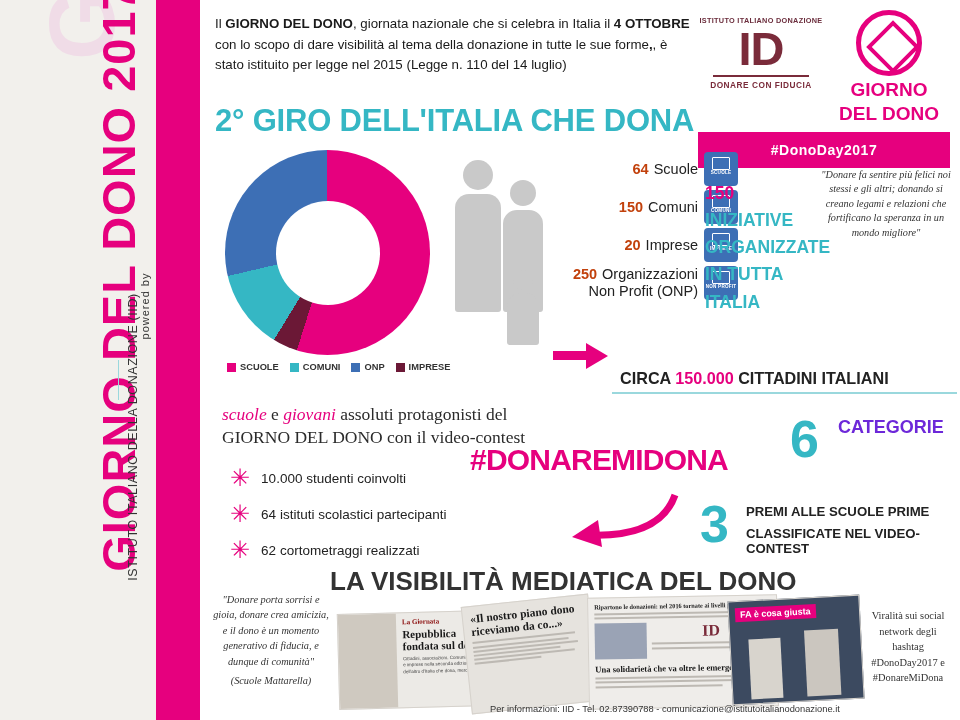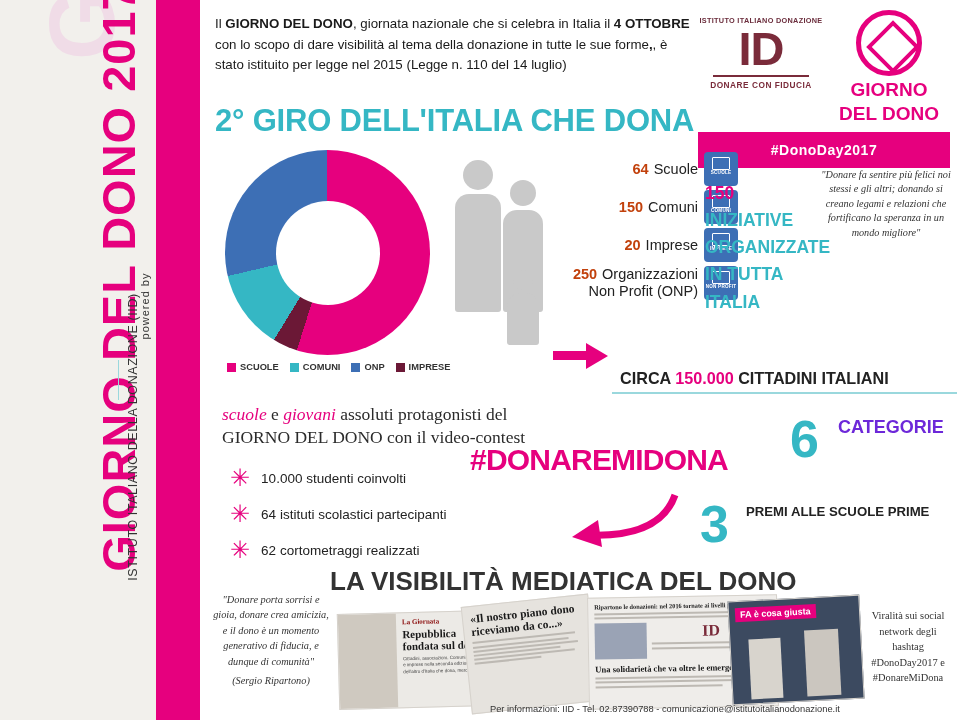--- a/index.html
+++ b/index.html
@@ -393,27 +393,28 @@
   <polygon points="38,30 12,47 42,57" fill="#e6007e"></polygon>
 </svg>
 
 <div id="six-block">
   <div class="num">6</div>
   <div class="t1">CATEGORIE</div>
 </div>
 <div id="three-block">
   <div class="num">3</div>
   <div class="t1">PREMI ALLE SCUOLE PRIME</div>
+  <div class="t2">CLASSIFICATE NEL VIDEO-CONTEST</div>
 </div>
 
 <div id="visibilita">LA VISIBILITÀ MEDIATICA DEL DONO</div>
 
 <div id="mattarella">
   <div>"Donare porta sorrisi e gioia, donare crea amicizia, e il dono è un momento generativo di fiducia, e dunque di comunità"</div>
-  <div style="margin-top:4px">(Sergio Ripartono)</div>
+  <div style="margin-top:4px">(Scuole Mattarella)</div>
 </div>
 
 <div id="clips">
   <div class="clip" style="left:0; top:18px; width:150px; height:96px; transform:rotate(-1.5deg);">
     <div style="display:flex; height:100%;">
       <div style="width:58px; background:#cfc9c0;"></div>
       <div style="flex:1; padding:5px 5px 0 6px;">
         <div style="font-size:7px; color:#8a0b0b; font-family:'Liberation Serif',serif; font-weight:bold;">La Giornata</div>
         <div class="hl" style="font-size:11px; line-height:1.1; margin-top:2px;">Repubblica fondata sul dono</div>
         <div style="font-size:4.6px; line-height:1.35; margin-top:4px; color:#444;">Cittadini, associazioni, Comuni, scuole e imprese nella seconda edizione dell'altro d'Italia che dona, mercoledì</div>

